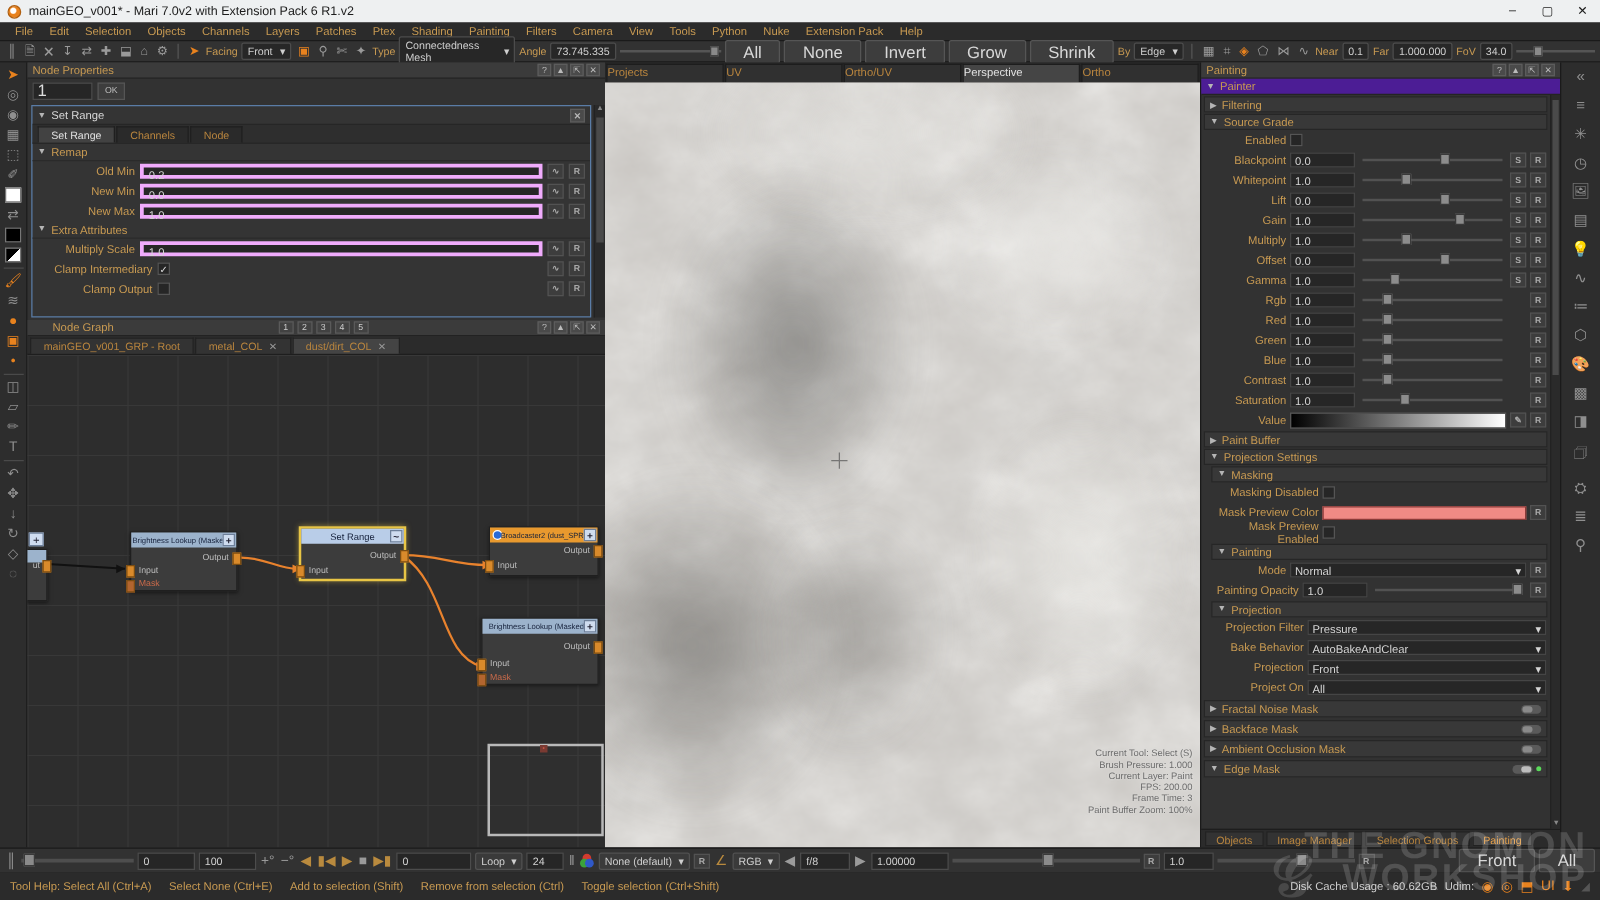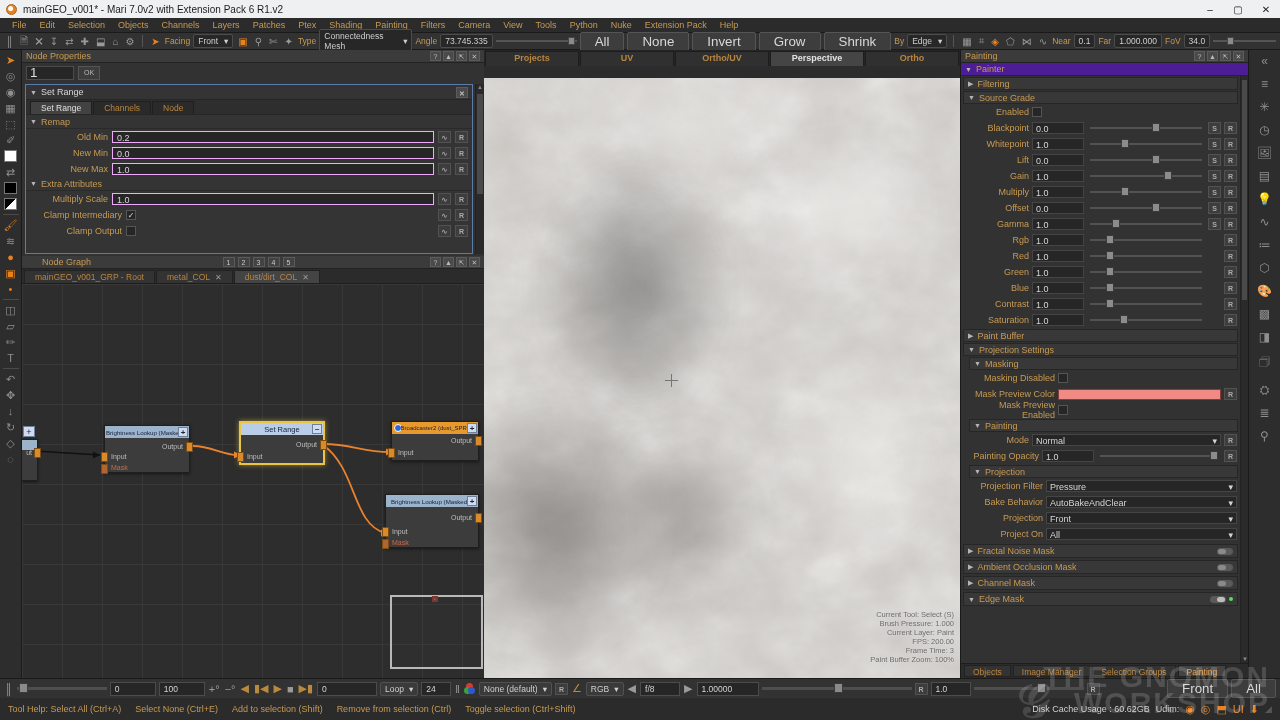--- a/index.html
+++ b/index.html
@@ -53,21 +53,21 @@
   .sr-titlebar { height:15px; display:flex; align-items:center; padding:0 4px; border-bottom:1px solid #262626; }
   .sr-titlebar .t { color:#d8d8d8; }
   .tri { color:#b5b5b5; font-size:7px; margin-right:4px; }
   .sr-x { margin-left:auto; background:#4a4a4a; border:1px solid #5c5c5c; color:#bbb; width:12px; height:11px; font-size:7px; text-align:center; line-height:11px; }
   .sr-tabs { height:15px; display:flex; gap:1px; padding:1px 4px 0; border-bottom:1px solid #262626; background:#2e2e2e; }
   .sr-tab { padding:1px 10px; background:#2a2a2a; color:#b9853e; border:1px solid #1f1f1f; border-bottom:none; font-size:8.5px; }
   .sr-tab.active { background:#424242; color:#e0e0e0; }
   .grp-head { height:14px; display:flex; align-items:center; padding:0 4px; color:#c89a52; border-bottom:1px solid #2a2a2a; }
   .prow { height:16px; display:flex; align-items:center; padding:0 4px; gap:4px; }
   .prow .pl { width:78px; text-align:right; color:#c89a52; }
-  .prow .pv { flex:1; background:#262626; border:1px solid #f0abfc; height:12px; padding:0 4px; color:#d6d6d6; line-height:12px; }
+  .prow .pv { flex:1; background:#262626; border:3px solid #f0abfc; height:12px; padding:0 4px; color:#d6d6d6; line-height:12px; }
   .prow .pv.blank { background:transparent; border:none; }
   .sqbtn { width:13px; height:12px; background:#3d3d3d; border:1px solid #525252; color:#aaa; font-size:7px; text-align:center; line-height:11px; }
   .chk { width:10px; height:10px; background:#262626; border:1px solid #555; color:#ddd; font-size:8px; text-align:center; line-height:10px; }
   #lp-scroll { position:absolute; right:0; top:34px; width:9px; height:170px; background:#2a2a2a; border-left:1px solid #222; }
   #lp-scroll i { display:block; text-align:center; font-size:6px; color:#888; font-style:normal; }
   #lp-scroll .thumb { position:absolute; top:10px; left:1px; width:6px; height:100px; background:#4a4a4a; }
 
   
   #ng-header { position:absolute; left:0; top:206px; width:462px;padding-left:20px; }
   .ng-numbtns { display:flex; gap:3px; margin-left:auto; margin-right:4px; }
@@ -89,23 +89,23 @@
   .port { position:absolute; width:7px; height:10px; background:#d98a2b; border:1px solid #7c4d12; }
   .port-lbl { position:absolute; font-size:7px; color:#bdbdbd; }
   .port-lbl.mask { color:#c96a4a; }
   #backdrop-rect { position:absolute; left:368px; top:311px; width:93px; height:74px; border:2px solid #b9b9b9; background:rgba(80,80,80,.08); }
   #backdrop-tag { position:absolute; left:40px; top:-1px; font-size:5px; color:#d05a4a; background:#7a3a32; padding:0 2px; }
   #wires { position:absolute; left:0; top:0; pointer-events:none; }
 
   
   #viewport { position:absolute; left:484px; top:50px; width:476px; height:628px; background:#2c2c2c; }
   #vp-tabs { height:16px; display:flex; gap:1px; padding:1px 1px 0; background:#252525; }
-  .vp-tab { flex:1; text-align:center; background:#303030; color:#b9853e; border:1px solid #1d1d1d; border-bottom:none; line-height:13px; font-size:9px;font-weight:bold; }
+  .vp-tab { flex:1; text-align:left; background:#303030; color:#b9853e; border:1px solid #1d1d1d; border-bottom:none; line-height:13px; font-size:9px; }
   .vp-tab.active { background:#454545; color:#e3e3e3; }
-  #vp-canvas { position:absolute; left:0; top:28px; width:476px; height:612px; background:#c9c6c2; overflow:hidden; }
+  #vp-canvas { position:absolute; left:0; top:16px; width:476px; height:612px; background:#c9c6c2; overflow:hidden; }
   #vp-canvas .blob { position:absolute; border-radius:50%; filter:blur(14px); }
   #crosshair { position:absolute; left:181px; top:296px; width:13px; height:13px; opacity:.7; }
   #crosshair:before { content:""; position:absolute; left:6px; top:0; width:1px; height:13px; background:#555; }
   #crosshair:after { content:""; position:absolute; top:6px; left:0; height:1px; width:13px; background:#555; }
   #hud { position:absolute; right:6px; bottom:26px; text-align:right; color:rgba(95,95,95,.9); font-size:7.5px; line-height:9px; text-shadow:0 0 2px rgba(230,230,230,.8); }
 
   
   #rightpanel { position:absolute; left:960px; top:50px; width:288px; height:628px; background:#323232; border-left:1px solid #1a1a1a; display:flex; flex-direction:column; }
   .rp-bar { height:13px; display:flex; align-items:center; padding:0 4px; background:#4c1d95; border-bottom:1px solid #242424; color:#c89a52; flex:none; }
   #rp-scrollarea { flex:1; overflow:hidden; position:relative; padding-right:8px; }
@@ -640,20 +640,26 @@
       </div>
     <div class="sg-row">
         <span class="lbl">Saturation</span>
         <span class="field">1.0</span>
         <span class="sld">
           <i style="left:27%"></i>
         </span>
         <span class="spacer13"></span>
         <b class="sqbtn">R</b>
       </div>
+    <div class="sg-row">
+        <span class="lbl">Value</span>
+        <span class="grad-strip"></span>
+        <b class="sqbtn">✎</b>
+        <b class="sqbtn">R</b>
+      </div>
 
     <div class="sec-head">
       <span class="tri">▶</span>
       <span>Paint Buffer</span>
     </div>
     <div class="sec-head">
       <span class="tri">▼</span>
       <span>Projection Settings</span>
     </div>
     <div class="sec-head" style="margin-left:8px">
@@ -730,28 +736,28 @@
 
     <div class="mask-bar">
         <span class="tri">▶</span>
         <span>Fractal Noise Mask</span>
         <span class="toggle">
           <i></i>
         </span>
       </div>
     <div class="mask-bar">
         <span class="tri">▶</span>
-        <span>Ambient Occlusion Mask</span>
+        <span>Backface Mask</span>
         <span class="toggle">
           <i></i>
         </span>
       </div>
     <div class="mask-bar">
         <span class="tri">▶</span>
-        <span>Channel Mask</span>
+        <span>Ambient Occlusion Mask</span>
         <span class="toggle">
           <i></i>
         </span>
       </div>
     <div class="mask-bar">
         <span class="tri">▼</span>
         <span>Edge Mask</span>
         <span class="toggle on">
           <i></i>
         </span>

